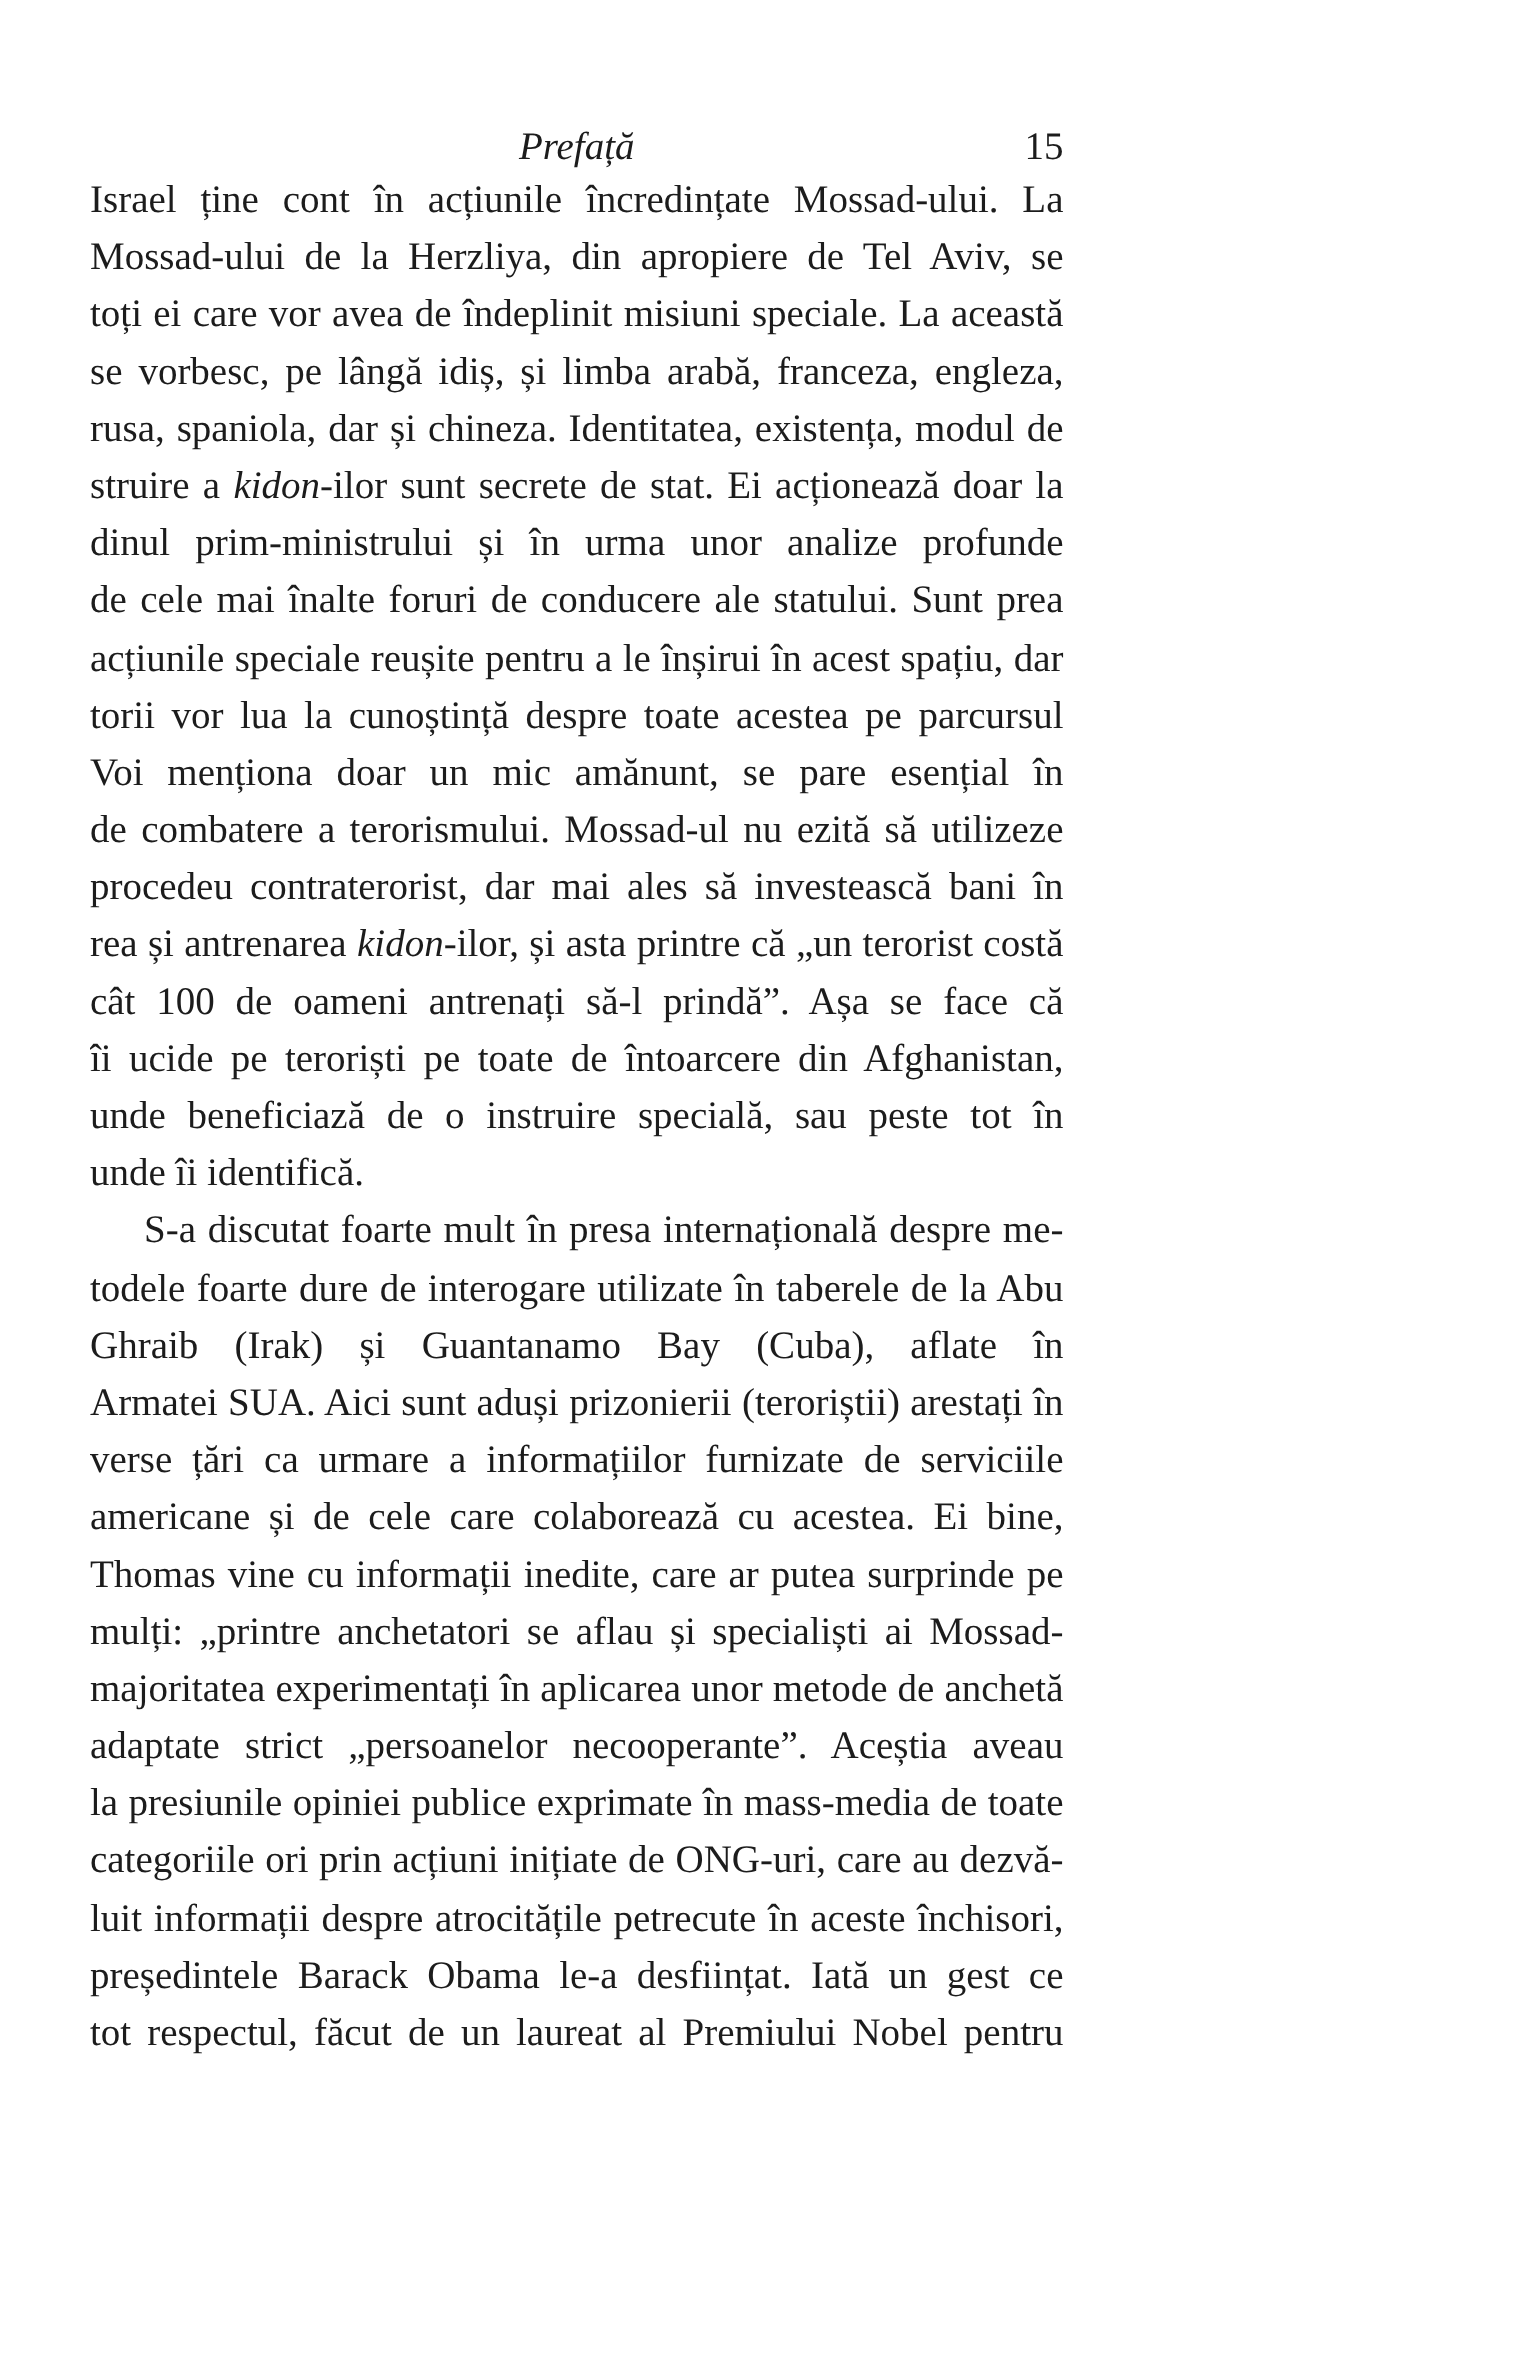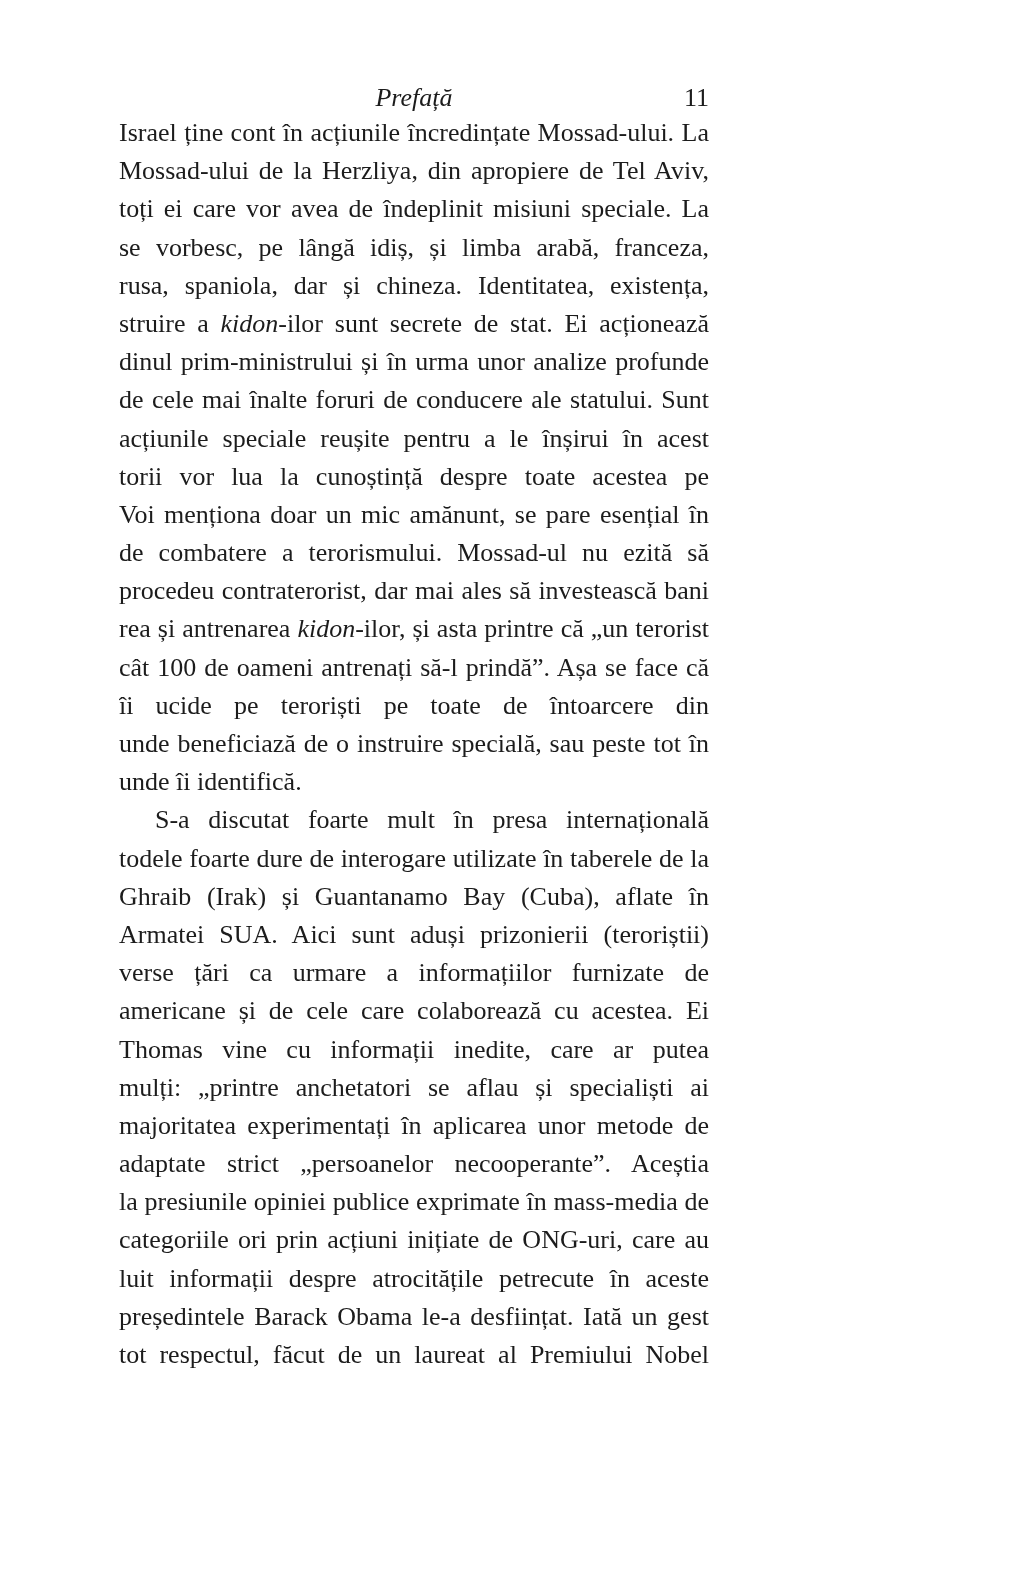--- a/index.html
+++ b/index.html
@@ -14,21 +14,21 @@
   body {
     height: 1575px;
     font-family: "Liberation Serif", "DejaVu Serif", serif;
     color: var(--text-color);
     overflow: hidden;
   }
   .page {
     position: relative;
     width: 830px;
     height: 1575px;
-    padding: 82px 121px 0 119px;
+    padding: 82px 121px 0 60px;
   }
   .page-header {
     position: relative;
     height: 32px;
     font-size: 26px;
     line-height: 32px;
   }
   .running-title {
     display: block;
     text-align: center;
@@ -59,21 +59,21 @@
   }
   .line em {
   }
 </style>
 </head>
 <body>
 
 <div class="page">
   <header class="page-header">
     <span class="running-title">Prefață</span>
-    <span class="page-number">11</span>
+    <span class="page-number">15</span>
   </header>
 
   <main class="text-block">
 
   <div class="line"><span>Israel ține cont în acțiunile încredințate Mossad-ului. La școala</span></div>
       <div class="line"><span>Mossad-ului de la Herzliya, din apropiere de Tel Aviv, se pregătesc</span></div>
       <div class="line"><span>toți ei care vor avea de îndeplinit misiuni speciale. La această școală</span></div>
       <div class="line"><span>se vorbesc, pe lângă idiș, și limba arabă, franceza, engleza, germana,</span></div>
       <div class="line"><span>rusa, spaniola, dar și chineza. Identitatea, existența, modul de in-</span></div>
       <div class="line"><span>struire a </span><em>kidon</em><span>-ilor sunt secrete de stat. Ei acționează doar la or-</span></div>

